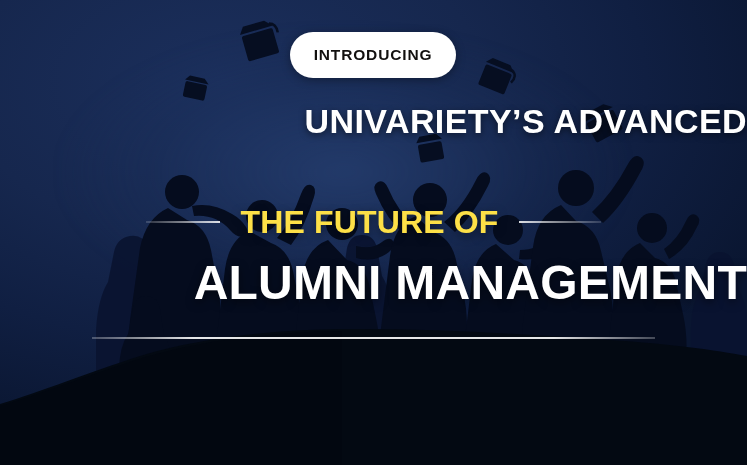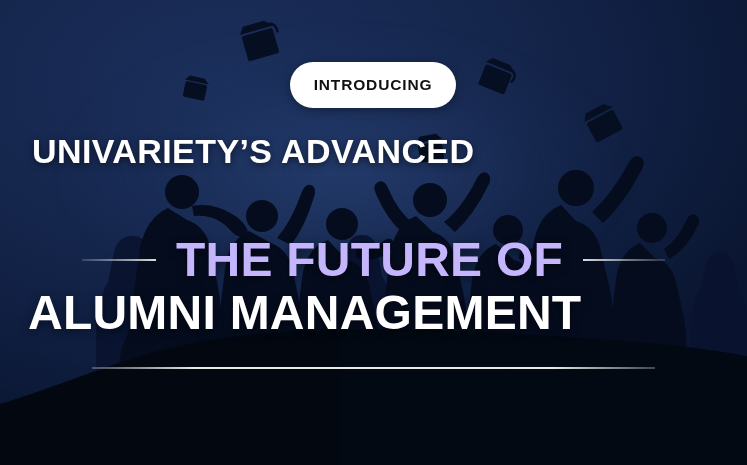--- a/index.html
+++ b/index.html
@@ -37,21 +37,20 @@
     position: absolute;
     inset: 0;
     width: 747px;
     height: 465px;
   }
 
   
   #content {
     position: absolute;
     inset: 0;
-    margin-top: 30px;
   }
 
   #badge {
     position: absolute;
     left: 290px;
     top: 32px;
     width: 166px;
     height: 46px;
     border-radius: 23px;
     background: #ffffff;
@@ -64,28 +63,27 @@
     color: #12100f;
     font-size: 15.5px;
     font-weight: 700;
     letter-spacing: 0.055em;
   }
 
   #eyebrow {
     position: absolute;
     left: 0; right: 0;
     top: 101px;
-    text-align: left;
+    text-align: right;
     color: #ffffff;
     font-size: 34px;
     font-weight: 700;
     line-height: 1.18;
     letter-spacing: 0.012em;
     text-shadow: 0 2px 7px rgba(0,0,0,0.55);
-    padding-left: 32px;
   }
   #eyebrow .ln { display: block; white-space: nowrap; }
 
   
   #rule-row {
     position: absolute;
     left: 0; right: 0;
     top: 206px;
     display: flex;
     align-items: center;
@@ -93,34 +91,34 @@
     gap: 20px;
   }
   #rule-left, #rule-right {
     height: 2px;
     background: linear-gradient(90deg, rgba(255,255,255,0.15), rgba(255,255,255,0.85));
     flex: 0 0 auto;
   }
   #rule-left { width: 74px; }
   #rule-right { width: 82px; background: linear-gradient(90deg, rgba(255,255,255,0.85), rgba(255,255,255,0.15)); }
   #title-line1 {
-    color: #c4b5fd;
-    font-size: 48px;
+    color: #fde047;
+    font-size: 32px;
     font-weight: 700;
     letter-spacing: 0.005em;
     line-height: 1;
     white-space: nowrap;
     text-shadow: 0 3px 10px rgba(0,0,0,0.5);
   }
 
   #title-line2 {
     position: absolute;
     left: 0; right: 0;
     top: 259px;
-    text-align: left;
+    text-align: right;
     color: #ffffff;
     font-size: 48px;
     font-weight: 700;
     letter-spacing: 0.005em;
     line-height: 1;
     white-space: nowrap;
     text-shadow: 0 3px 10px rgba(0,0,0,0.5);
     padding-left: 28px;
   }
 

